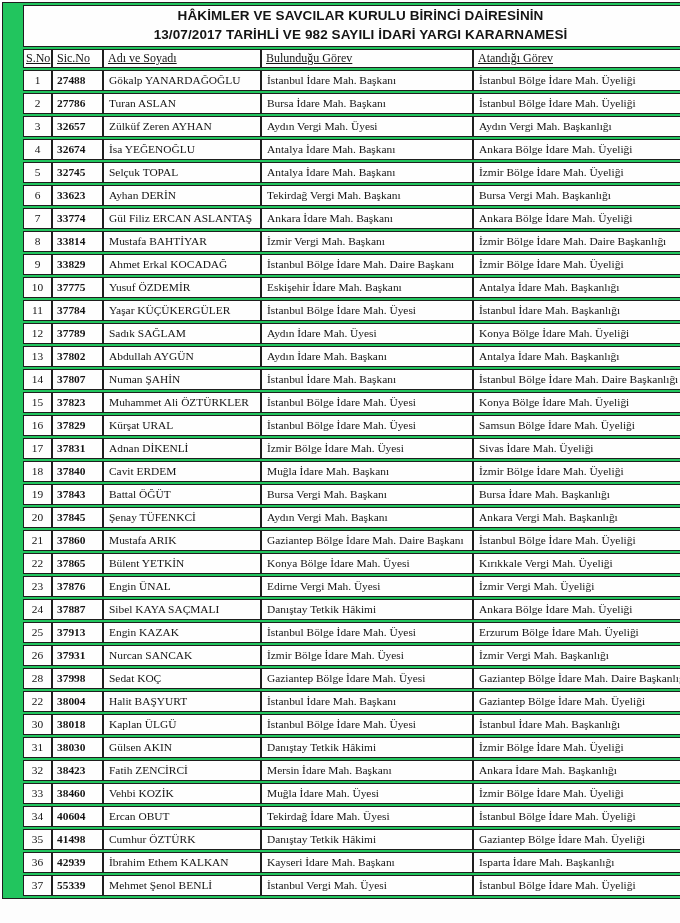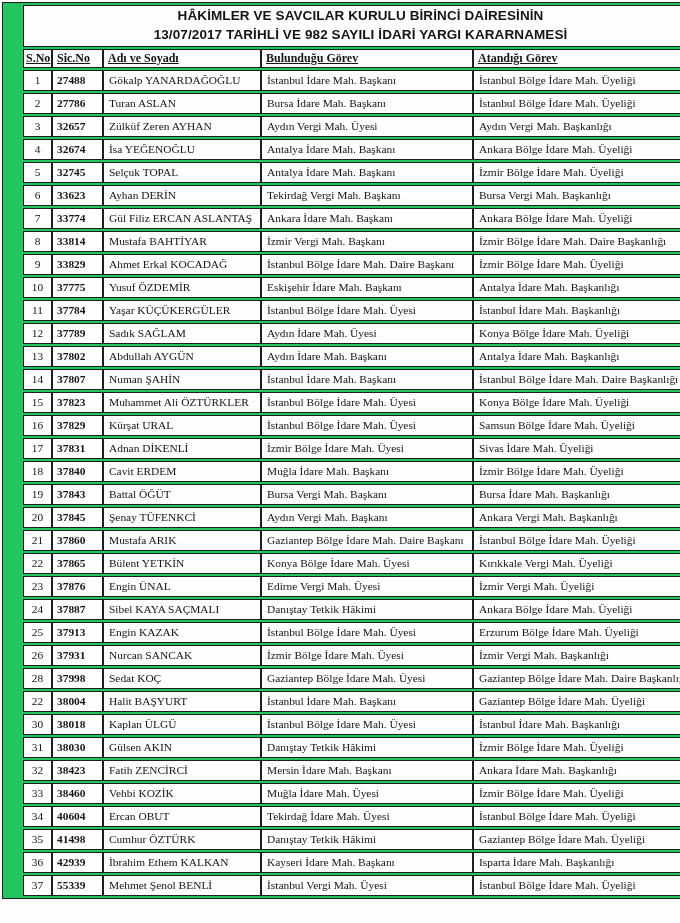--- a/index.html
+++ b/index.html
@@ -43,21 +43,21 @@
     font-family: "Liberation Sans", sans-serif;
     font-weight: bold;
     font-size: 13.5px;
     line-height: 1.4;
     letter-spacing: 0.1px;
     padding: 1px 2px;
   }
   th.col-h {
     height: 19px;
     font-family: "Liberation Serif", serif;
-    font-weight: bold;
+    font-weight: normal;
     font-size: 12px;
     text-align: left;
     vertical-align: middle;
     text-decoration: underline;
     padding: 1px 2px 1px 4px;
   }
   th.col-h.h-sno { padding-left: 2px; }
   td.cell {
     height: 21px;
     font-size: 11.4px;

